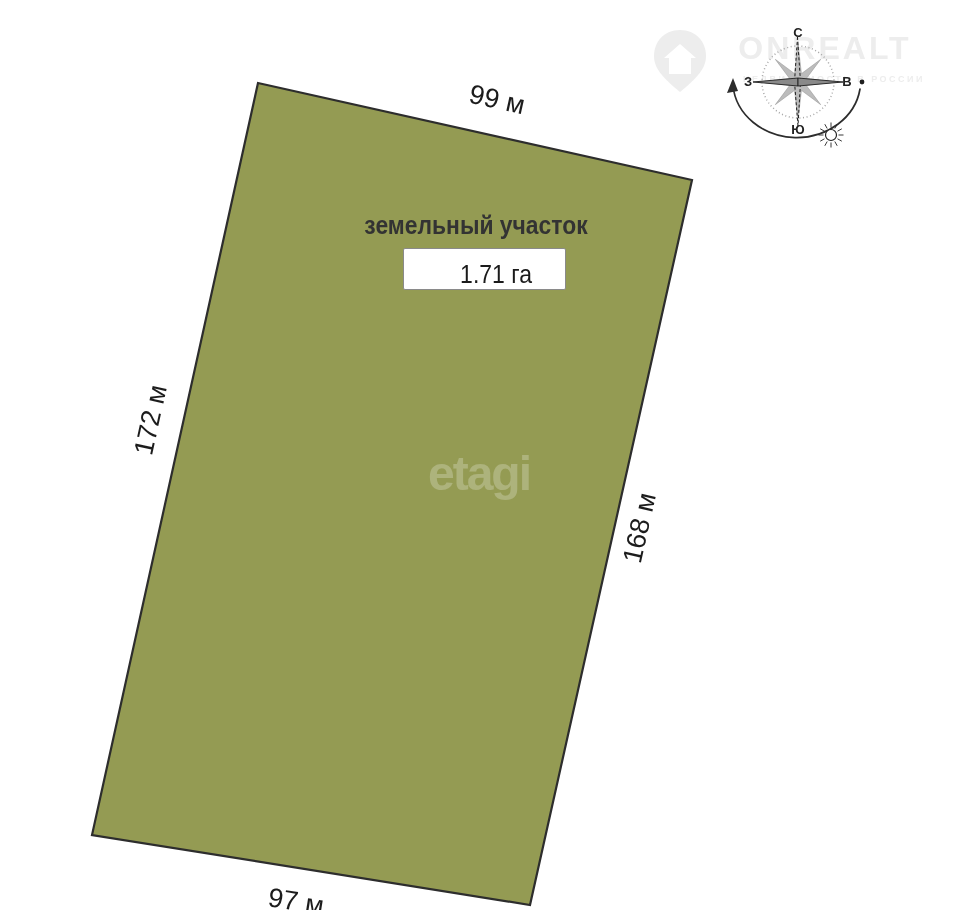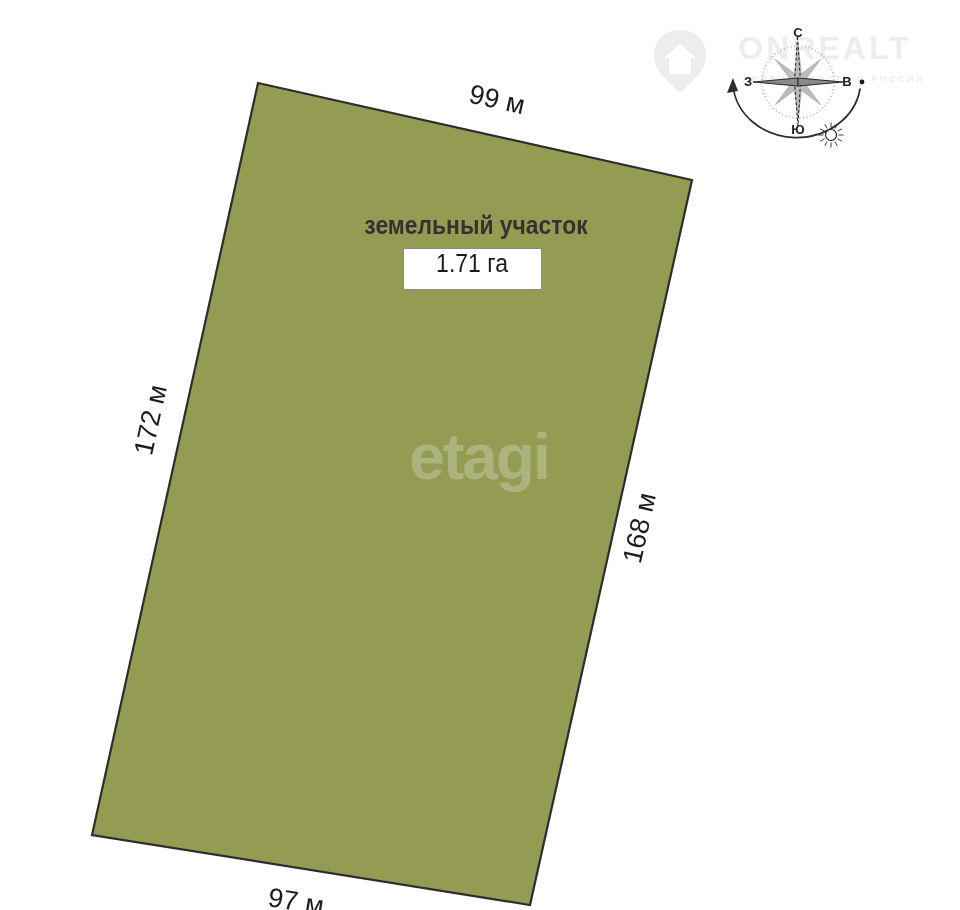--- a/index.html
+++ b/index.html
@@ -16,43 +16,43 @@
   }
   .wm-tagline{
     position:absolute;left:743px;top:74px;width:190px;
     font-size:9px;font-weight:700;letter-spacing:2.5px;color:#ededed;
     z-index:1;white-space:nowrap;
   }
   
   svg.scene{position:absolute;left:0;top:0;z-index:2;}
   
   .wm-agency{
-    position:absolute;left:479px;top:457px;transform:translate(-50%,-50%);
-    font-size:64px;font-weight:700;letter-spacing:-2px;
+    position:absolute;left:479px;top:474px;transform:translate(-50%,-50%);
+    font-size:48px;font-weight:700;letter-spacing:-2px;
     color:rgba(255,255,255,0.24);z-index:3;line-height:1;
   }
   
   .dim{
     position:absolute;z-index:4;color:#1c1c1c;font-size:27px;
     white-space:nowrap;line-height:1;
   }
   .dim-top{left:497px;top:100px;transform:translate(-50%,-50%) rotate(12.6deg);}
   .dim-left{left:151px;top:420px;transform:translate(-50%,-50%) rotate(-77.6deg);}
   .dim-right{left:640px;top:528px;transform:translate(-50%,-50%) rotate(-77.4deg);}
   .dim-bottom{left:296px;top:902px;transform:translate(-50%,-50%) rotate(9deg);}
   
   .plot-label{
     position:absolute;left:476px;top:225px;z-index:4;
     transform:translate(-50%,-50%) scaleX(0.88);
     font-size:26px;font-weight:600;color:#333333;white-space:nowrap;
   }
   .area-box{
     position:absolute;left:403px;top:248px;width:137px;height:40px;z-index:4;
     background:#ffffff;border:1px solid #8a8a8a;border-radius:2px;
-    display:flex;align-items:flex-start;justify-content:center;
+    display:flex;align-items:flex-end;justify-content:center;padding-left:24px;
   }
   .area-box span{
     font-size:25px;color:#1b1b1b;transform:scaleX(0.92);white-space:nowrap;
   }
   
   .cardinal{
     position:absolute;z-index:4;font-size:13px;font-weight:600;color:#222;
     transform:translate(-50%,-50%);line-height:1;
   }
   .c-n{left:798px;top:32px;}

